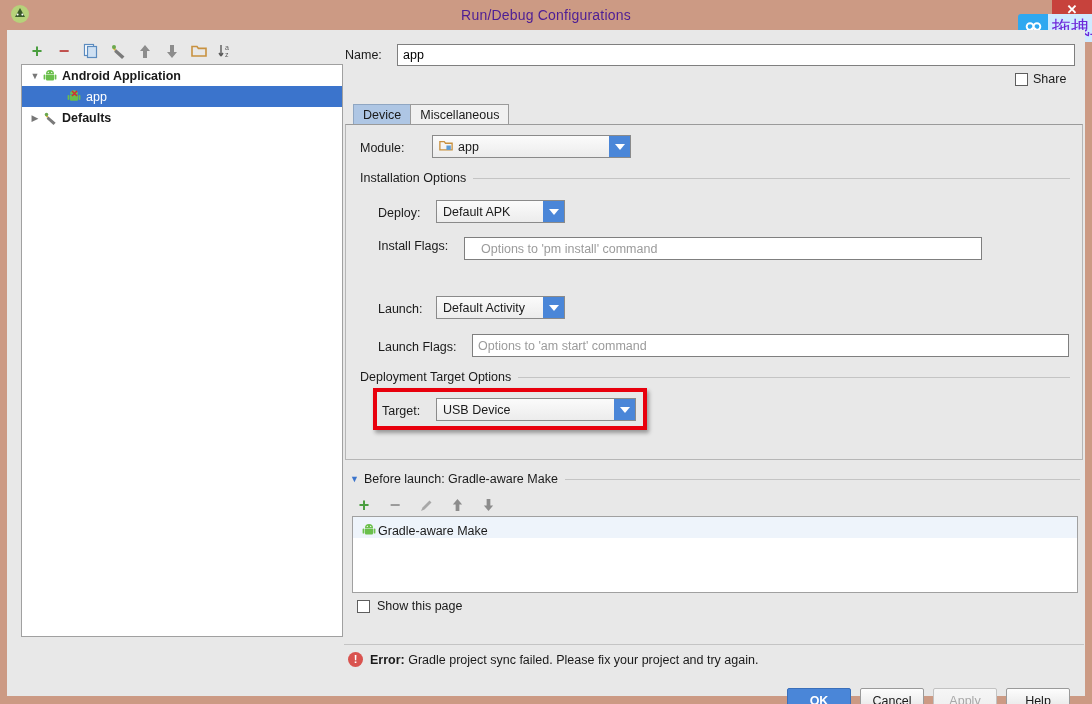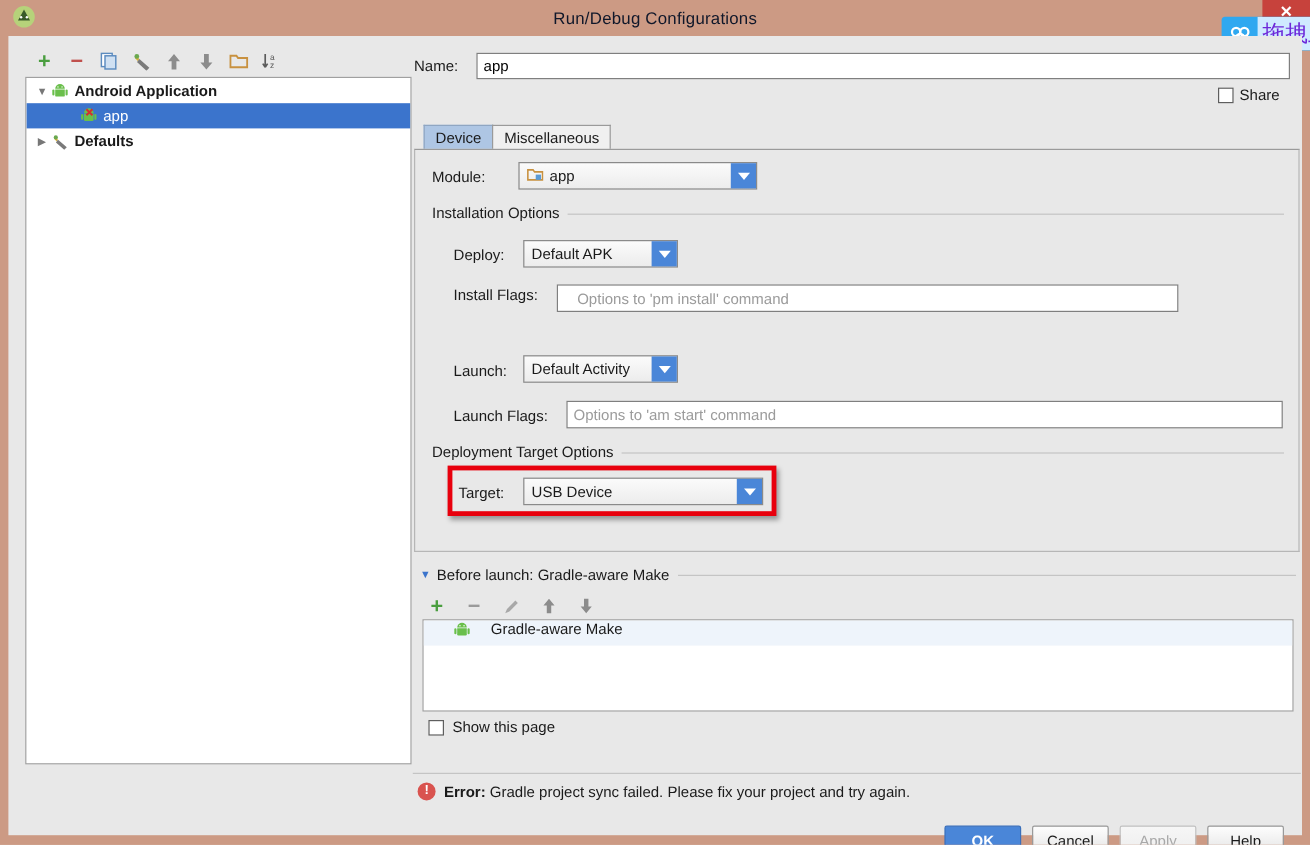--- a/index.html
+++ b/index.html
@@ -28,21 +28,21 @@
   #titlebar {
     position: absolute;
     left: 0; top: 0;
     width: 1092px; height: 30px;
     display: flex;
     align-items: center;
     justify-content: center;
   }
   #title-text {
     font-size: 14px;
-    color: #0f172a;
+    color: #4c1d95;
     letter-spacing: .2px;
   }
   #app-logo {
     position: absolute;
     left: 10px; top: 4px;
     width: 20px; height: 20px;
   }
   #close-btn {
     position: absolute;
     right: 0; top: 0;
@@ -327,23 +327,23 @@
     width: 726px; height: 77px;
     background: #ffffff;
     border: 1px solid #a0a0a0;
     box-sizing: border-box;
     overflow: hidden;
   }
   #bl-list .bl-row {
     height: 21px;
     background: #eef4fb;
     display: flex;
-    align-items: flex-start;
-    padding-left: 24px;
-    gap: 16px;
+    align-items: flex-end;
+    padding-left: 8px;
+    gap: 1px;
     font-size: 12.5px;
   }
   #show-page-row {
     position: absolute;
     left: 350px; top: 569px;
     display: flex;
     align-items: center;
     gap: 7px;
     font-size: 12.5px;
   }

